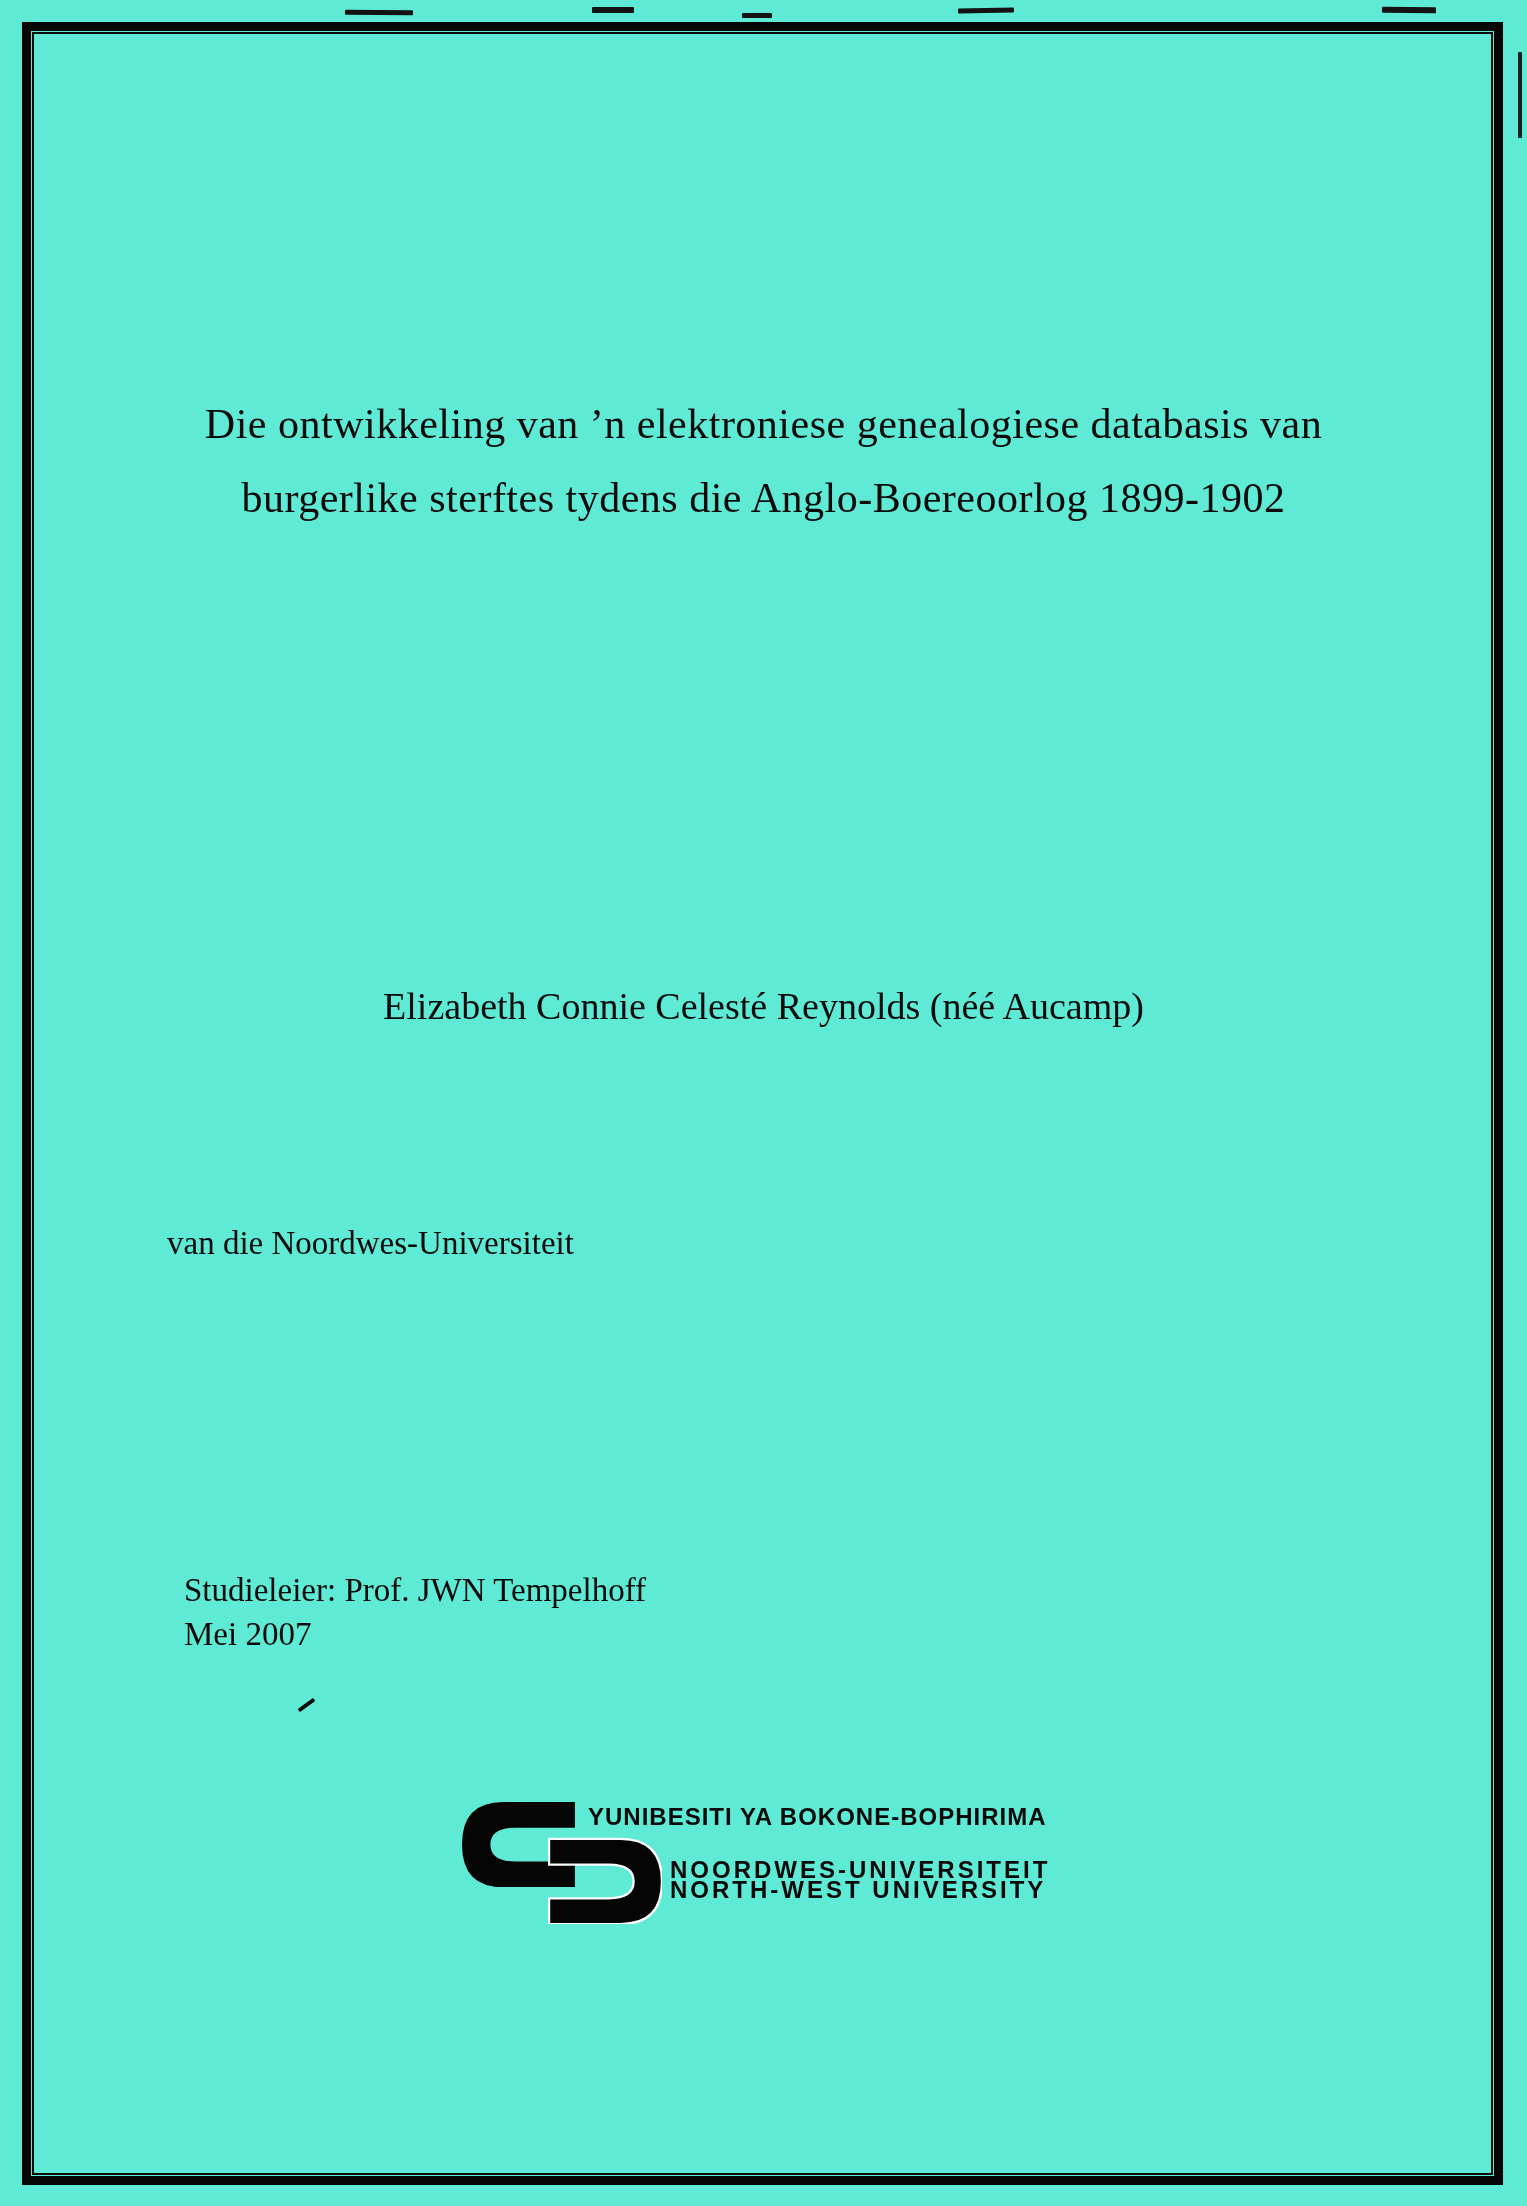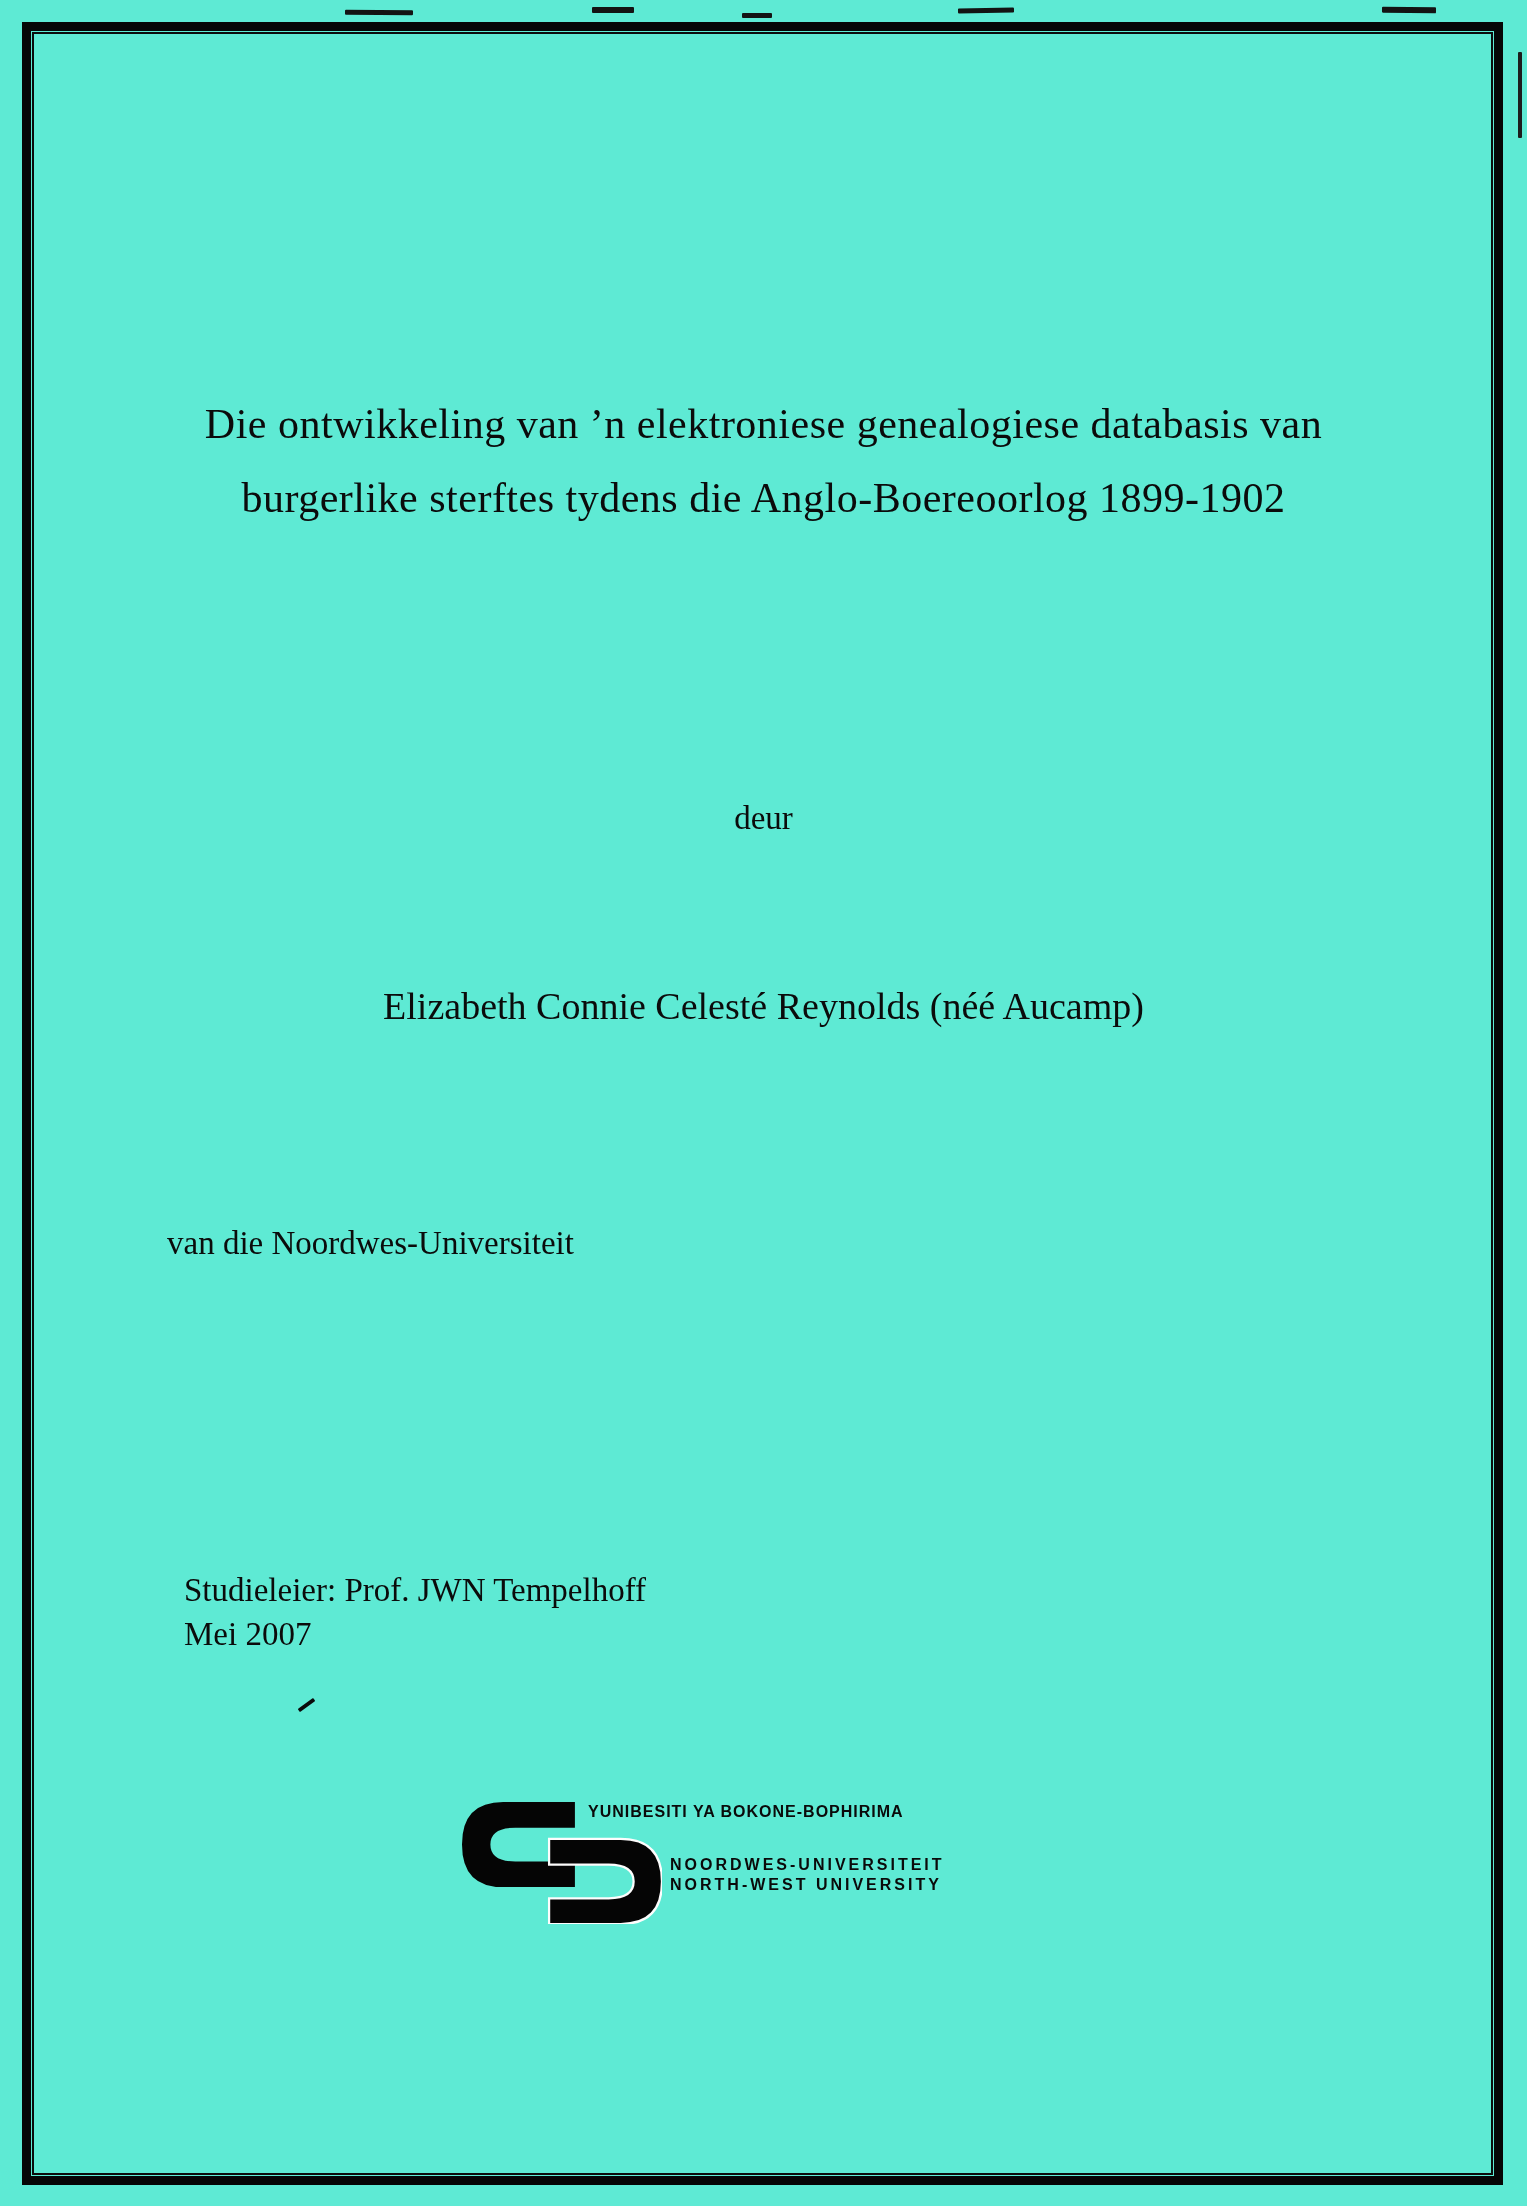--- a/index.html
+++ b/index.html
@@ -63,21 +63,21 @@
     font-size: 33px; line-height: 44px;
     white-space: nowrap;
   }
 
   .logo-mark { position: absolute; left: 462px; top: 1802px; }
 
   .logo-line {
     position: absolute;
     font-family: "Liberation Sans", "DejaVu Sans", sans-serif;
     font-weight: 700;
-    font-size: 16px;
+    font-size: 24px;
     color: #0a0a0a;
     white-space: nowrap;
   }
   #logo-line-1 { left: 588px; top: 1803px; letter-spacing: 1px; }
   #logo-line-2 { left: 670px; top: 1832px; letter-spacing: 3px; margin-top: 44px; }
   #logo-line-3 { left: 670px; top: 1856px; letter-spacing: 3px; }
 </style>
 </head>
 <body>
 
@@ -90,21 +90,20 @@
   <div class="dash" id="dash5"></div>
   <div class="dash" id="tick-right"></div>
 
   <div class="frame-outer">
     <div class="frame-inner"></div>
   </div>
 
   <div class="centered title-line" id="title-line-1">Die ontwikkeling van ’n elektroniese genealogiese databasis van</div>
   <div class="centered title-line" id="title-line-2">burgerlike sterftes tydens die Anglo-Boereoorlog 1899-1902</div>
 
-  <div class="centered" id="byline">deur</div>
 
   <div class="centered" id="author">Elizabeth Connie Celesté Reynolds (néé Aucamp)</div>
 
   <div class="statement">
     <div>van die Noordwes-Universiteit</div>
   </div>
 
   <div class="supervisor-block">
     <div>Studieleier: Prof. JWN Tempelhoff</div>
     <div>Mei 2007</div>

